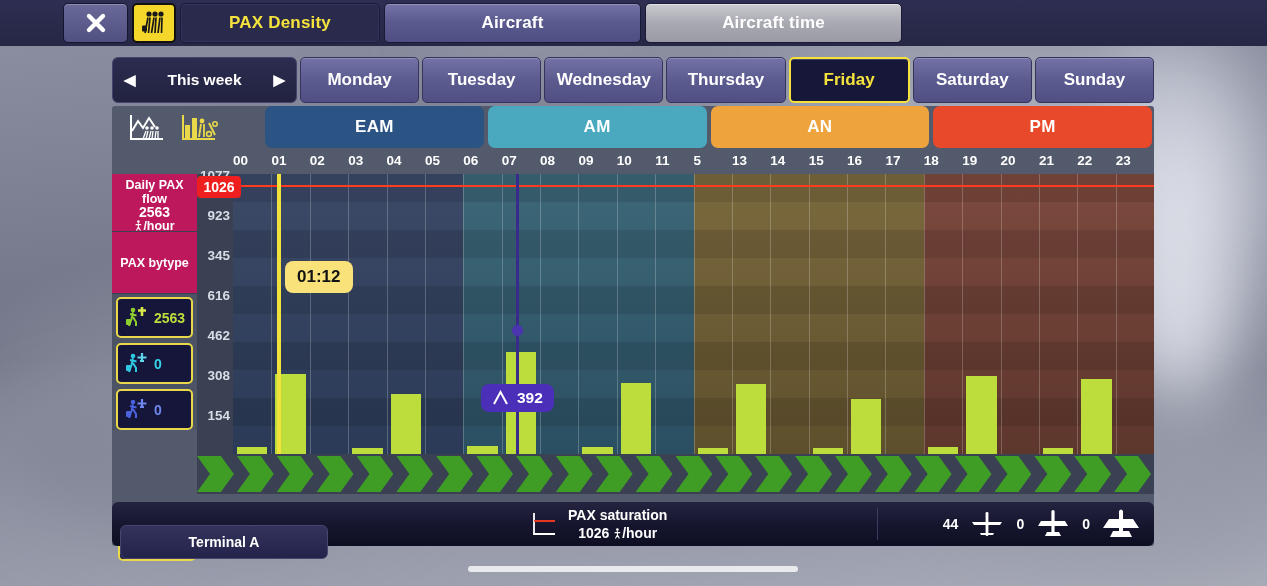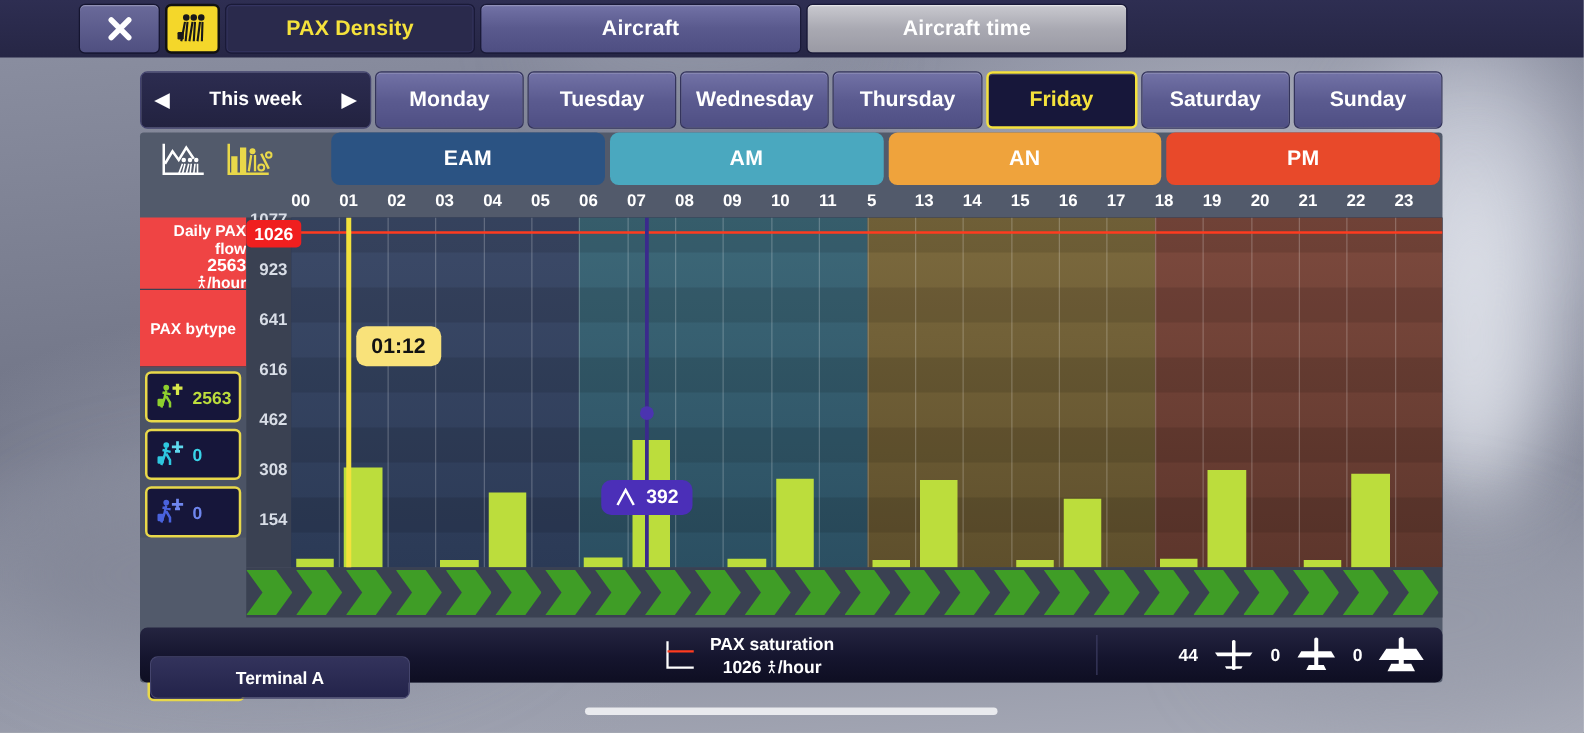--- a/index.html
+++ b/index.html
@@ -89,21 +89,21 @@
     border-radius: 7px; display: flex; align-items: center; justify-content: center;
     color: #fff; font-size: 17px; font-weight: bold; letter-spacing: .3px;
   }
 
   .hourrow { position: absolute; left: 121px; top: 42px; width: 921px; height: 26px; display: flex; }
   .hour { flex: 1; text-align: left; color: #ffffff; font-size: 13.5px; font-weight: bold; line-height: 26px; }
 
   
   .leftcol { position: absolute; left: 0; top: 68px; width: 85px; height: 382px; }
   .info-box {
-    background: #ef4444; color: #fff; text-align: right;
+    background: #be185d; color: #fff; text-align: center;
     border-bottom: 1px solid #3b4152;
   }
   .daily-flow { height: 58px; padding-top: 5px; font-size: 12.5px; font-weight: bold; line-height: 13.5px; }
   .daily-flow .num { font-size: 14px; }
   .pax-bytype { height: 62px; display: flex; align-items: center; justify-content: center; font-size: 12.5px; font-weight: bold; }
   .typebtn-wrap { padding: 3px 4px 0 4px; background: #4b5365; }
   .typebtn {
     height: 41px; margin-bottom: 5px; border-radius: 5px; background: #16163a;
     border: 2px solid #e8d84a; display: flex; align-items: center; gap: 4px; padding-left: 6px;
   }
@@ -371,21 +371,21 @@
       </span>
     </div>
   </div>
 
   <div class="yaxis" id="yaxis">
     <div class="ybadge" id="ybadge" style="bottom: 255.741px;">1026</div>
   <div class="ytick" style="bottom: 31.0371px;">154</div>
       <div class="ytick" style="bottom: 71.0743px;">308</div>
       <div class="ytick" style="bottom: 111.111px;">462</div>
       <div class="ytick" style="bottom: 151.149px;">616</div>
-      <div class="ytick" style="bottom: 190.926px;">641</div>
+      <div class="ytick" style="bottom: 190.926px;">345</div>
       <div class="ytick" style="bottom: 230.963px;">923</div>
       <div class="ytick" style="bottom: 271px;">1077</div>
     </div>
 
   <div class="plot" id="plot">
     <div class="cursor" id="cursor" style="left: 44.05px;"></div>
     <div class="tip-yellow" id="tipY" style="left: 52.05px; top: 87px;">01:12</div>
     <div class="pin" id="pin" style="left: 282.975px;"></div>
     <div class="pin-dot" id="pindot" style="left: 278.975px; bottom: 117.913px;"></div>
     <div class="tip-purple" id="tipP" style="left: 247.975px; bottom: 41.9127px;">

